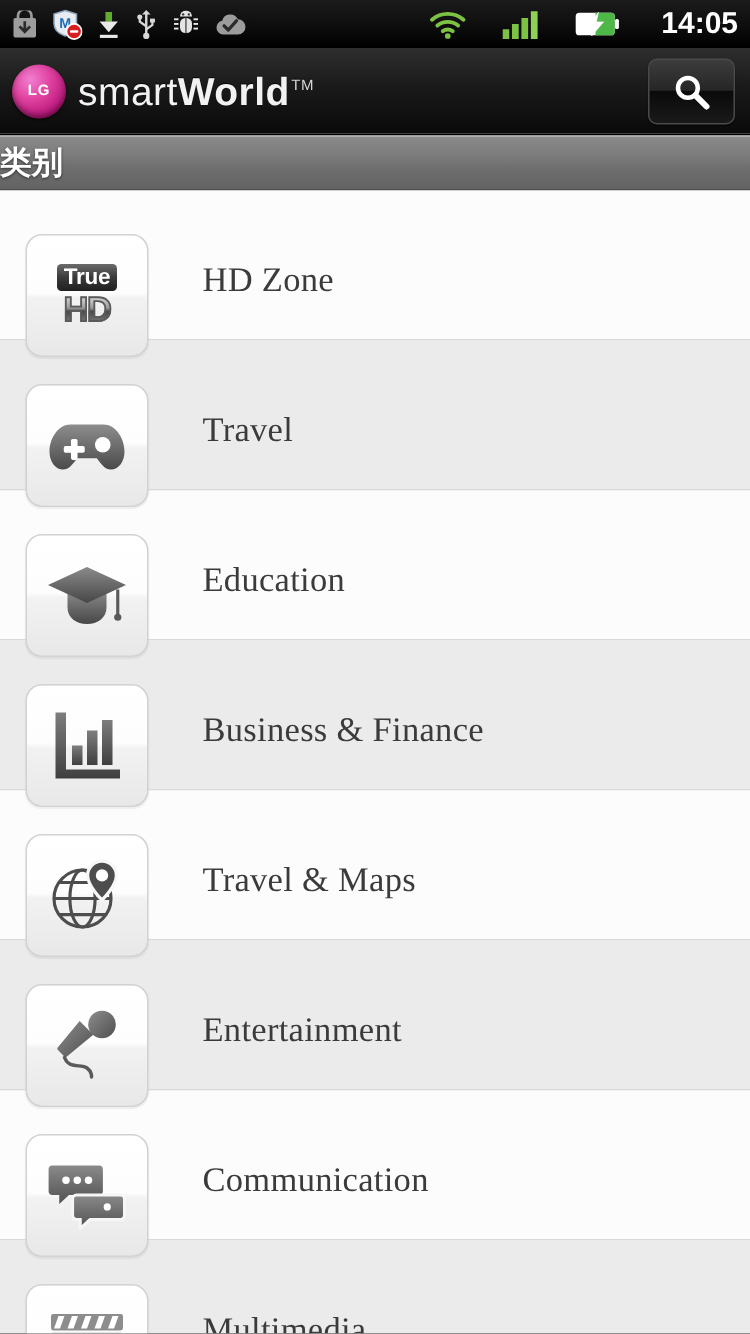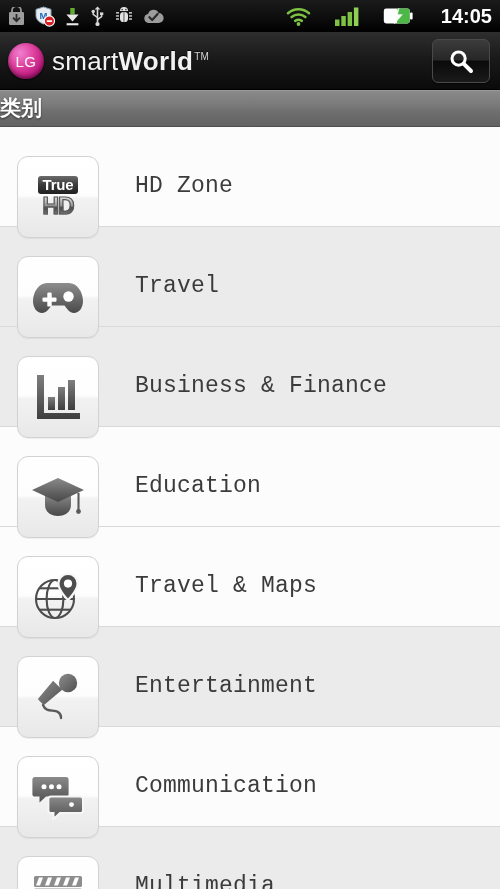--- a/index.html
+++ b/index.html
@@ -75,22 +75,22 @@
     background:
       radial-gradient(circle at 34% 28%, #f07fd0 0%, #e0429f 38%, #b7157a 75%, #8d0f5c 100%);
     position: relative;
     display: flex;
     align-items: center;
     justify-content: center;
     box-shadow: inset 0 -2px 4px rgba(0,0,0,.45), 0 1px 2px rgba(0,0,0,.7);
   }
   #lg-logo span {
     color: #fff;
-    font-size: 15px;
-    font-weight: normal;
+    font-size: 10px;
+    font-weight: bold;
     letter-spacing: .5px;
     line-height: 1;
     margin-top: 1px;
   }
   #brand-text {
     color: #f2f2f2;
     font-size: 26px;
     letter-spacing: .3px;
     position: relative;
     line-height: 1;
@@ -163,21 +163,21 @@
     justify-content: center;
     flex: 0 0 auto;
     margin-top: 40px;
   }
   .row-label {
     margin-left: 36px;
     font-size: 23px;
     color: #3b3b3b;
     letter-spacing: .2px;
     line-height: 1;
-    font-family: Liberation Mono, monospace;
+    font-family: Liberation Serif, serif;
     margin-top: 20px;
   }
 
   
   .truehd {
     width: 58px;
     height: 50px;
     display: flex;
     flex-direction: column;
     align-items: center;
@@ -340,54 +340,54 @@
           </defs>
           <path d="M16 8 H38 C46 8 52 17 52 26 C52 33 48 38 43 38 C38.5 38 36 33.5 33.5 30.5 H20.5 C18 33.5 15.5 38 11 38 C6 38 2 33 2 26 C2 17 8 8 16 8 Z" fill="url(#gGrad)"></path>
           <rect x="11.5" y="22.4" width="14" height="4.4" rx="1.2" fill="#fff"></rect>
           <rect x="16.3" y="17.6" width="4.4" height="14" rx="1.2" fill="#fff"></rect>
           <circle cx="37.5" cy="21.5" r="5.2" fill="#fff"></circle>
         </svg>
       </div>
       <div class="row-label">Travel</div>
     </div>
 
+    <div class="list-row">
+      <div class="row-tile">
+        <svg width="54" height="46" viewBox="0 0 54 46">
+          <defs>
+            <linearGradient id="eGrad" x1="0" y1="0" x2="0" y2="1">
+              <stop offset="0%" stop-color="#8a8a8a"></stop>
+                <stop offset="100%" stop-color="#474747"></stop>
+            </linearGradient>
+          </defs>
+          <path d="M14 20 H40 V31 C40 38 34 42 27 42 C20 42 14 38 14 31 Z" fill="url(#eGrad)"></path>
+          <path d="M27 4 L53 16 L27 28 L1 16 Z" fill="url(#eGrad)"></path>
+          <path d="M47.5 19 V36" stroke="#5a5a5a" stroke-width="2.1"></path>
+          <circle cx="47.5" cy="37.5" r="2.4" fill="#5a5a5a"></circle>
+        </svg>
+      </div>
+      <div class="row-label">Education</div>
+    </div>
+
     <div class="list-row alt">
       <div class="row-tile">
         <svg width="48" height="48" viewBox="0 0 48 48">
           <defs>
             <linearGradient id="bGrad" x1="0" y1="0" x2="0" y2="1">
               <stop offset="0%" stop-color="#7e7e7e"></stop>
                 <stop offset="100%" stop-color="#3f3f3f"></stop>
             </linearGradient>
           </defs>
           <path d="M3 2 H10 V40 H46 V46 H3 Z" fill="url(#bGrad)"></path>
           <rect x="14" y="24" width="7" height="13" fill="url(#bGrad)"></rect>
           <rect x="24" y="14" width="7" height="23" fill="url(#bGrad)"></rect>
           <rect x="34" y="7" width="7" height="30" fill="url(#bGrad)"></rect>
         </svg>
       </div>
       <div class="row-label">Business &amp; Finance</div>
-    </div>
-
-    <div class="list-row">
-      <div class="row-tile">
-        <svg width="54" height="46" viewBox="0 0 54 46">
-          <defs>
-            <linearGradient id="eGrad" x1="0" y1="0" x2="0" y2="1">
-              <stop offset="0%" stop-color="#8a8a8a"></stop>
-                <stop offset="100%" stop-color="#474747"></stop>
-            </linearGradient>
-          </defs>
-          <path d="M14 20 H40 V31 C40 38 34 42 27 42 C20 42 14 38 14 31 Z" fill="url(#eGrad)"></path>
-          <path d="M27 4 L53 16 L27 28 L1 16 Z" fill="url(#eGrad)"></path>
-          <path d="M47.5 19 V36" stroke="#5a5a5a" stroke-width="2.1"></path>
-          <circle cx="47.5" cy="37.5" r="2.4" fill="#5a5a5a"></circle>
-        </svg>
-      </div>
-      <div class="row-label">Education</div>
     </div>
 
     <div class="list-row">
       <div class="row-tile">
         <svg width="52" height="50" viewBox="0 0 52 50">
           <g fill="none" stroke="#4d4d4d" stroke-width="2.1">
             <circle cx="23" cy="27" r="19"></circle>
             <ellipse cx="23" cy="27" rx="8.4" ry="19"></ellipse>
             <path d="M4 27 H42"></path>
             <path d="M7.3 16.3 H38.7"></path>

